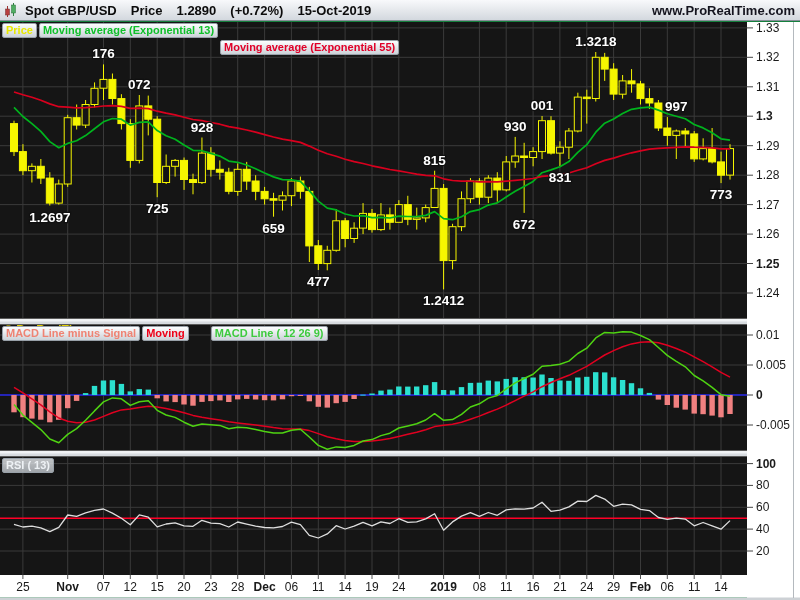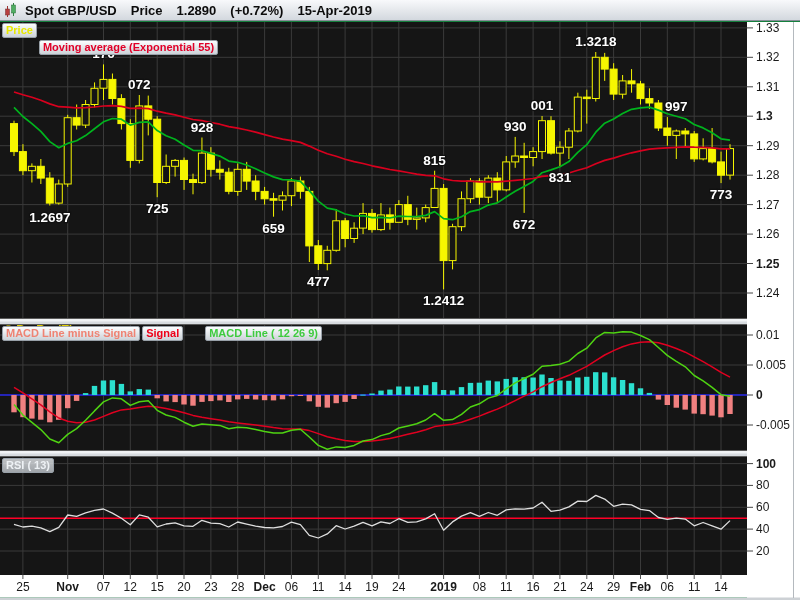--- a/index.html
+++ b/index.html
@@ -38,21 +38,22 @@
     <svg class="icon" viewBox="0 0 15 17">
       <line x1="3.5" y1="4" x2="3.5" y2="15" stroke="#a03030" stroke-width="1"></line>
       <rect x="1.5" y="7" width="4" height="6" fill="#b84040" stroke="#703030" stroke-width="0.5"></rect>
       <line x1="9.5" y1="1" x2="9.5" y2="14" stroke="#2f7f3f" stroke-width="1"></line>
       <rect x="7.5" y="3" width="4" height="8" fill="#4fae62" stroke="#2a6f38" stroke-width="0.5"></rect>
     </svg>
     <span class="ttl sym">Spot GBP/USD</span>
     <span class="ttl">Price</span>
     <span class="ttl" style="">1.2890</span>
     <span class="ttl">(+0.72%)</span>
-    <span class="ttl">15-Apr-2019</span>
+    <span class="ttl">15-Oct-2019</span>
+    <span class="site">www.ProRealTime.com</span>
   </div>
 
   <svg id="chart" class="chart-svg" width="800" height="578">
       <g>
         <rect x="0" y="0" width="747" height="296" fill="#151515"></rect>
         <rect x="0" y="303" width="747" height="125" fill="#151515"></rect>
         <rect x="0" y="435" width="747" height="118" fill="#151515"></rect>
         <rect x="747" y="0" width="53" height="578" fill="#ffffff"></rect>
         <rect x="0" y="553" width="747" height="22.5" fill="#ffffff"></rect>
         <rect x="0" y="575.5" width="800" height="2.5" fill="#cdd1d5"></rect>
@@ -525,26 +526,27 @@
       <g>
         <rect x="0" y="428" width="747" height="7" fill="#d7dbdf"></rect>
         <rect x="0" y="429" width="747" height="2.5" fill="#f0f2f4"></rect>
         <line x1="0" y1="428.5" x2="747" y2="428.5" stroke="#5a5a5a"></line>
         <line x1="0" y1="434.5" x2="747" y2="434.5" stroke="#5a5a5a"></line>
       </g>
     </svg>
 
   <div class="legend legend-price">
     <span class="chip c-price">Price</span>
+    <span class="chip c-ema13">Moving average (Exponential 13)</span>
     <span class="chip c-ema55">Moving average (Exponential 55)</span>
   </div>
 
   <div class="legend legend-macd">
     <span class="chip c-hist">MACD Line minus Signal</span>
-    <span class="chip c-signal">Signal</span>
+    <span class="chip c-signal">Moving</span>
     <span class="chip c-macd">MACD Line ( 12 26 9)</span>
   </div>
 
   <div class="legend legend-rsi">
     <span class="chip c-rsi">RSI ( 13)</span>
   </div>
 
   <div class="watermark">© ProRealTime.com</div>
 </div>
 

